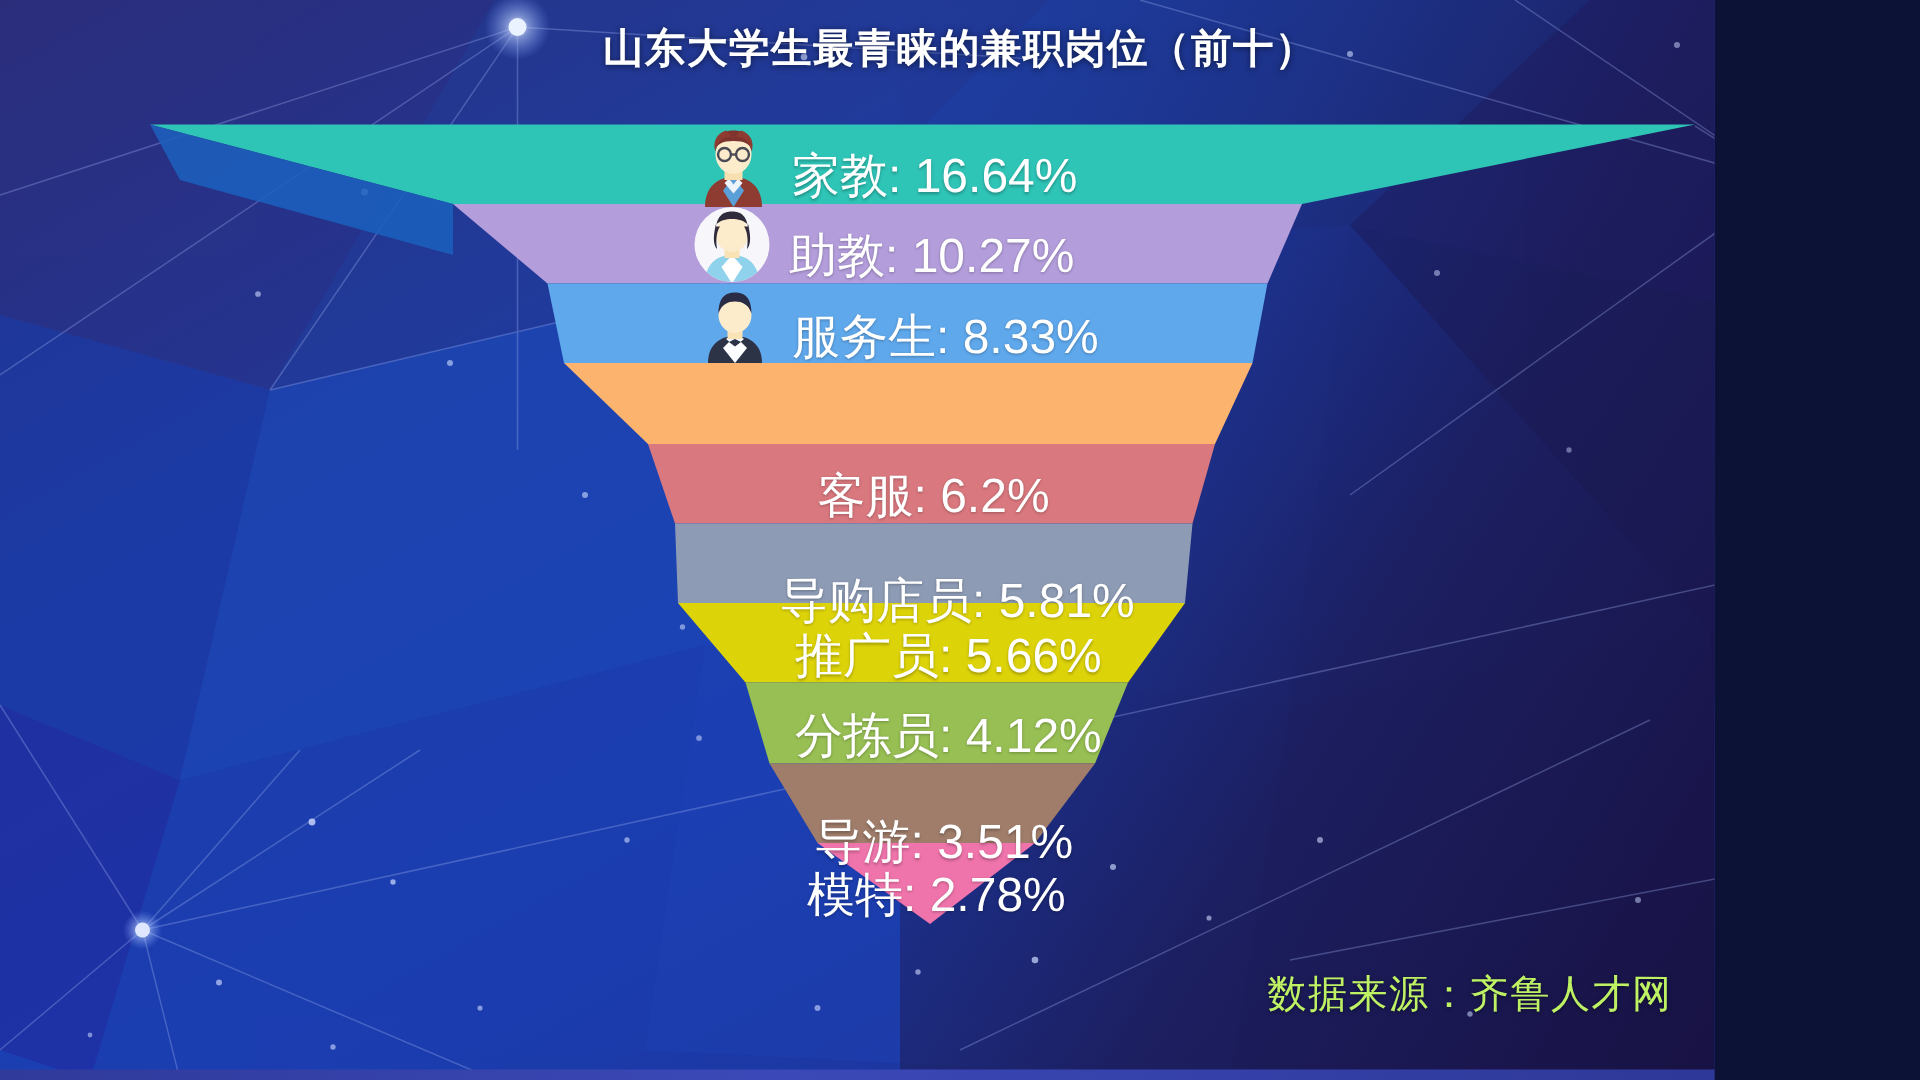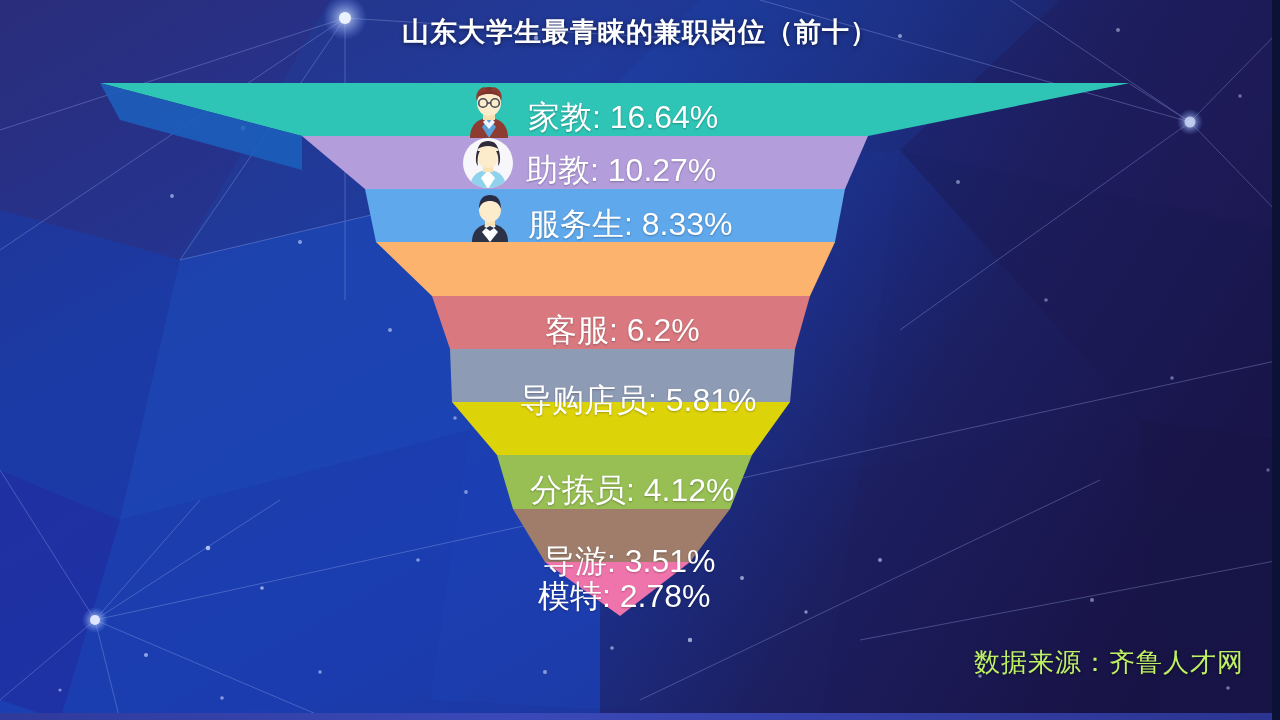--- a/index.html
+++ b/index.html
@@ -5,21 +5,21 @@
   html, body {
     margin: 0;
     padding: 0;
     background: #0b1235;
   }
   body {
     font-family: "Liberation Sans", "DejaVu Sans", sans-serif;
   }
   #stage {
     position: relative;
-    width: 1272px;
+    width: 1143px;
     height: 720px;
     overflow: hidden;
     background: #141a4a;
   }
   #bg-svg, #funnel-svg, #deco-svg {
     position: absolute;
     left: 0;
     top: 0;
     width: 1280px;
     height: 720px;
@@ -255,20 +255,21 @@
       <path d="M17 17 C17 6 22 3 28 3 C34 3 39 6 39 17 C37 11 33 9 28 9 C23 9 19 11 17 17 Z" fill="#2a2b45"></path>
     </svg>
   </div>
   <div class="row-label" style="left:528px; top:203px;">服务生: 8.33%</div>
 
 
   <div class="row-label" style="left:545px; top:309px;">客服: 6.2%</div>
 
   <div class="row-label" style="left:520px; top:363px;margin-top:16px;">导购店员: 5.81%</div>
 
+  <div class="row-label" style="left:530px; top:416px;">推广员: 5.66%</div>
 
   <div class="row-label" style="left:530px; top:469px;">分拣员: 4.12%</div>
 
   <div class="row-label" style="left:543px; top:540px;">导游: 3.51%</div>
 
   <div class="row-label" style="left:538px; top:575px;">模特: 2.78%</div>
 
   <div id="source-note">数据来源：齐鲁人才网</div>
 
   <div class="bottom-strip"></div>

